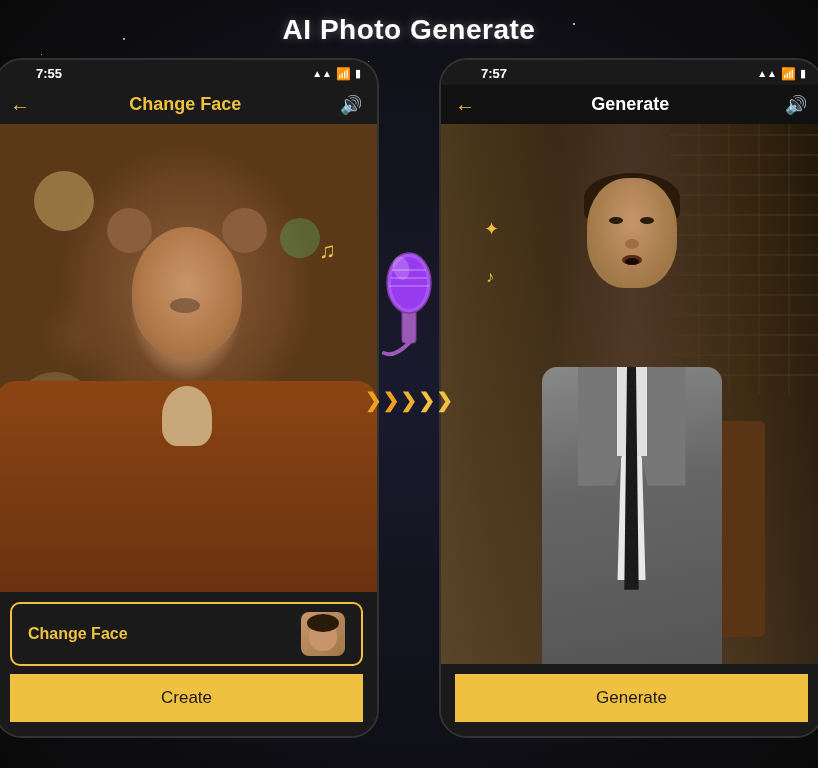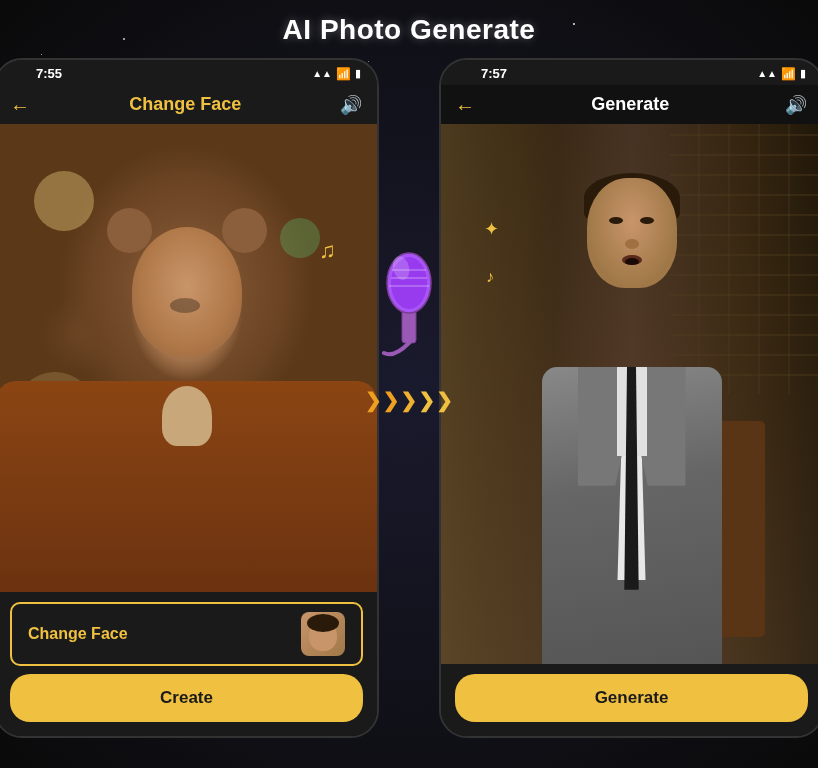--- a/index.html
+++ b/index.html
@@ -379,24 +379,24 @@
       transform: translateX(-50%);
       width: 32px;
       height: 18px;
       background: #2a1a0a;
       border-radius: 50%;
     }
 
     .action-btn {
       background: #f0c040;
       border: none;
-      border-radius: 20px;
+      border-radius: 0;
       padding: 14px;
       font-size: 17px;
-      font-weight: 700;
+      font-weight: 400;
       color: #1a1a1a;
       cursor: pointer;
       text-align: center;
     }
 
     
     .generate-header {
       background: #111;
     }
 

